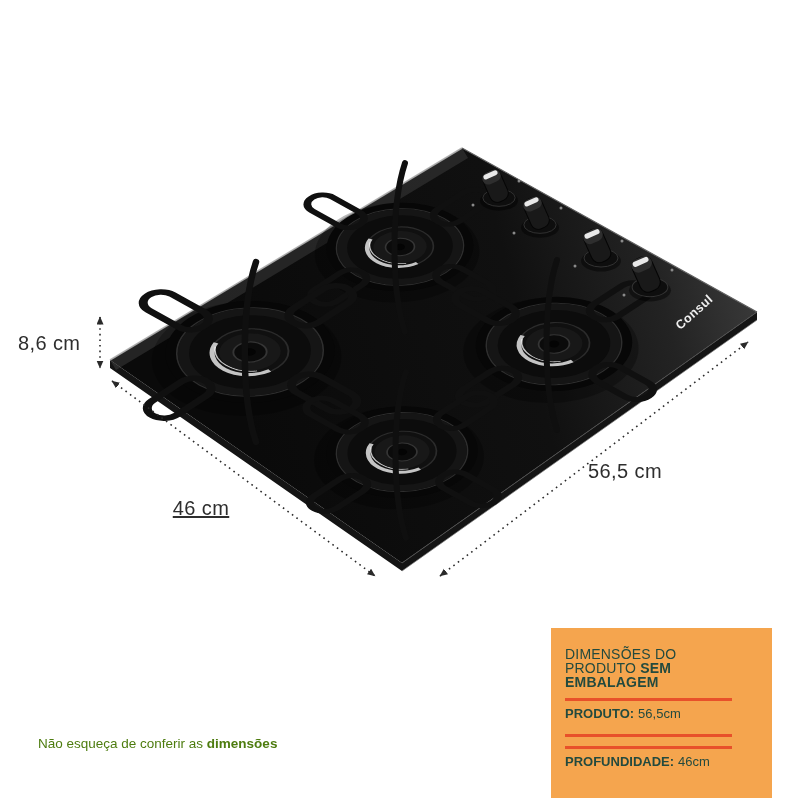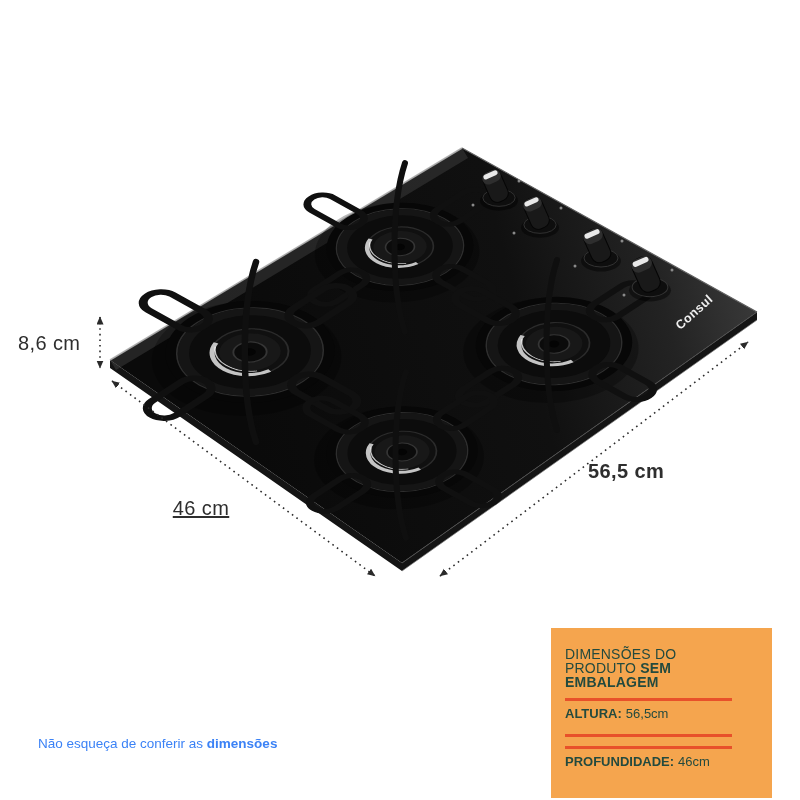--- a/index.html
+++ b/index.html
@@ -2,34 +2,34 @@
 <html><head>
 <meta charset="utf-8">
 <style>
   html,body{margin:0;padding:0;background:#fff;}
   .canvas{position:relative;width:800px;height:800px;background:#ffffff;overflow:hidden;
           font-family:"Liberation Sans",sans-serif;}
   .canvas svg{position:absolute;left:0;top:0;}
   .dim-label{position:absolute;color:#2e2e2e;font-size:20px;letter-spacing:.4px;white-space:nowrap;}
   #height-label{left:18px;top:332px;width:74px;}
   #depth-label{left:170px;top:497px;width:62px;text-align:center;text-decoration:underline;}
-  #width-label{left:588px;top:460px;width:72px;text-align:center;font-weight:bold;}
+  #width-label{left:588px;top:460px;width:72px;text-align:center;}
   .brand-logo{position:absolute;left:668px;top:305px;width:54px;height:16px;
               color:#efefef;font-size:12.5px;font-weight:bold;letter-spacing:.4px;
               transform:rotate(-42deg);transform-origin:50% 50%;text-align:center;}
   .spec-box{position:absolute;left:551px;top:628px;width:221px;height:170px;
             background:#F5A54E;box-sizing:border-box;padding:20px 0 15px 14px;color:#234A3E;}
   .spec-title{font-size:14px;line-height:13.8px;letter-spacing:.2px;width:178px;font-weight:normal;}
   .spec-title b{font-weight:bold;}
   .divider{width:167px;height:3px;background:#E8512A;margin-top:9px;}
   .spec-row{font-size:13px;padding:5px 0 4px;white-space:nowrap;}
   .spec-row b{font-weight:bold;}
   .spec-row span{margin-left:4px;}
   .footnote{position:absolute;left:38px;top:736px;width:320px;font-size:13.5px;
-            line-height:15.5px;color:#3b82f6;}
+            line-height:15.5px;color:#4d7c0f;}
   .footnote b{font-weight:bold;}
   .loop{fill:none;stroke:#101010;stroke-width:7;}
   .wire{fill:none;stroke:#0f0f0f;stroke-linecap:round;}
   .dimline{stroke:#2b2b2b;stroke-width:1.6;stroke-dasharray:1.6 4;fill:none;}
 </style>
 </head>
 <body>
 
 <div class="canvas">
 
@@ -124,21 +124,21 @@
   <div class="brand-logo">Consul</div>
 
   <div class="spec-box">
     <div class="spec-title">
       <span>DIMENSÕES DO</span><br>
       <span>PRODUTO </span><b>SEM</b><br>
       <b>EMBALAGEM</b>
     </div>
     <div class="divider"></div>
     <div class="spec-row">
-      <b>ALTURA:</b><span>56,5cm</span>
+      <b>PRODUTO:</b><span>56,5cm</span>
     </div>
     <div class="divider"></div>
     <div class="divider"></div>
     <div class="spec-row">
       <b>PROFUNDIDADE:</b><span>46cm</span>
     </div>
   </div>
 
   <div class="footnote">
     <span>Não esqueça de conferir as </span><b>dimensões</b><br>

